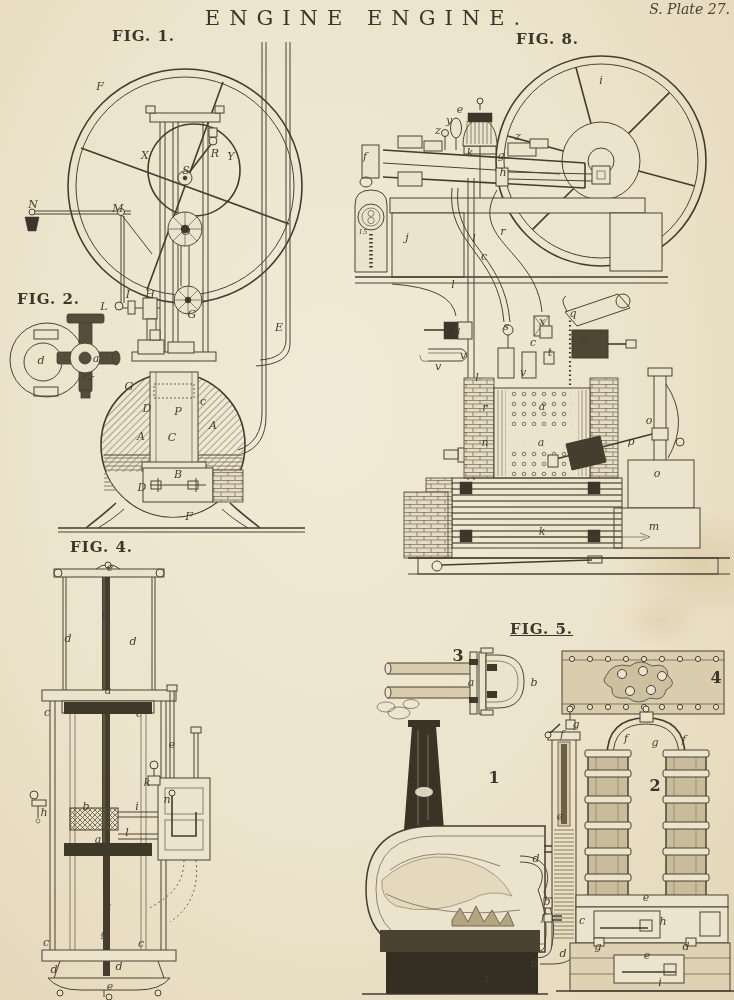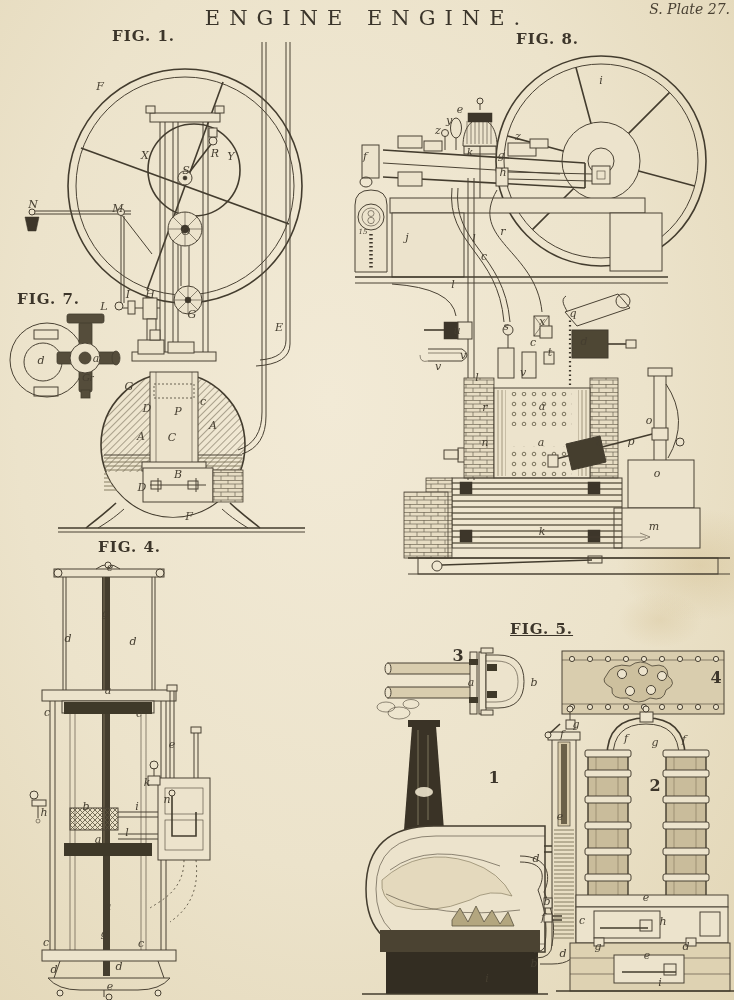--- a/index.html
+++ b/index.html
@@ -412,21 +412,21 @@
       <span class="lbl" style="left: 129px; top: 386px;">G</span>
       <span class="lbl" style="left: 147px; top: 408px;">D</span>
       <span class="lbl" style="left: 203px; top: 401px;">c</span>
       <span class="lbl" style="left: 178px; top: 411px;">P</span>
       <span class="lbl" style="left: 141px; top: 436px;">A</span>
       <span class="lbl" style="left: 172px; top: 437px;">C</span>
       <span class="lbl" style="left: 213px; top: 425px;">A</span>
       <span class="lbl" style="left: 178px; top: 474px;">B</span>
       <span class="lbl" style="left: 142px; top: 487px;">D</span>
       <span class="lbl" style="left: 189px; top: 516px;">F</span>
-      <span class="fig-caption" style="left: 17px; top: 290px;">FIG. 7.</span>
+      <span class="fig-caption" style="left: 17px; top: 290px;">FIG. 2.</span>
       <span class="lbl" style="left: 41px; top: 360px;">d</span>
       <span class="lbl" style="left: 96px; top: 358px;">a</span>
       <span class="lbl" style="left: 88px; top: 377px; font-family: Liberation Serif, serif;">Gr</span>
       <span class="fig-caption" style="left: 516px; top: 30px;">FIG. 8.</span>
       <span class="lbl" style="left: 601px; top: 80px;">i</span>
       <span class="lbl" style="left: 365px; top: 156px;">f</span>
       <span class="lbl" style="left: 438px; top: 130px;">z</span>
       <span class="lbl" style="left: 449px; top: 120px;">y</span>
       <span class="lbl" style="left: 460px; top: 109px;">e</span>
       <span class="lbl" style="left: 470px; top: 152px;">k</span>
@@ -453,21 +453,21 @@
       <span class="lbl" style="left: 485px; top: 407px;">r</span>
       <span class="lbl" style="left: 485px; top: 442px;">n</span>
       <span class="lbl" style="left: 542px; top: 406px;">a</span>
       <span class="lbl" style="left: 541px; top: 442px;">a</span>
       <span class="lbl" style="left: 599px; top: 442px;">n</span>
       <span class="lbl" style="left: 631px; top: 441px;">p</span>
       <span class="lbl" style="left: 649px; top: 420px;">o</span>
       <span class="lbl" style="left: 657px; top: 473px;">o</span>
       <span class="lbl" style="left: 542px; top: 531px;">k</span>
       <span class="lbl" style="left: 654px; top: 526px;">m</span>
-      <span class="fig-caption" style="left: 70px; top: 538px; margin-left: 28px;">FIG. 4.</span>
+      <span class="fig-caption" style="left: 70px; top: 538px;">FIG. 4.</span>
       <span class="lbl" style="left: 110px; top: 567px;">e</span>
       <span class="lbl" style="left: 105px; top: 613px;">g</span>
       <span class="lbl" style="left: 68px; top: 638px;">d</span>
       <span class="lbl" style="left: 133px; top: 641px;">d</span>
       <span class="lbl" style="left: 108px; top: 690px;">a</span>
       <span class="lbl" style="left: 47px; top: 712px;">c</span>
       <span class="lbl" style="left: 139px; top: 713px;">c</span>
       <span class="lbl" style="left: 172px; top: 744px;">e</span>
       <span class="lbl" style="left: 147px; top: 782px;">k</span>
       <span class="lbl" style="left: 167px; top: 799px;">n</span>

